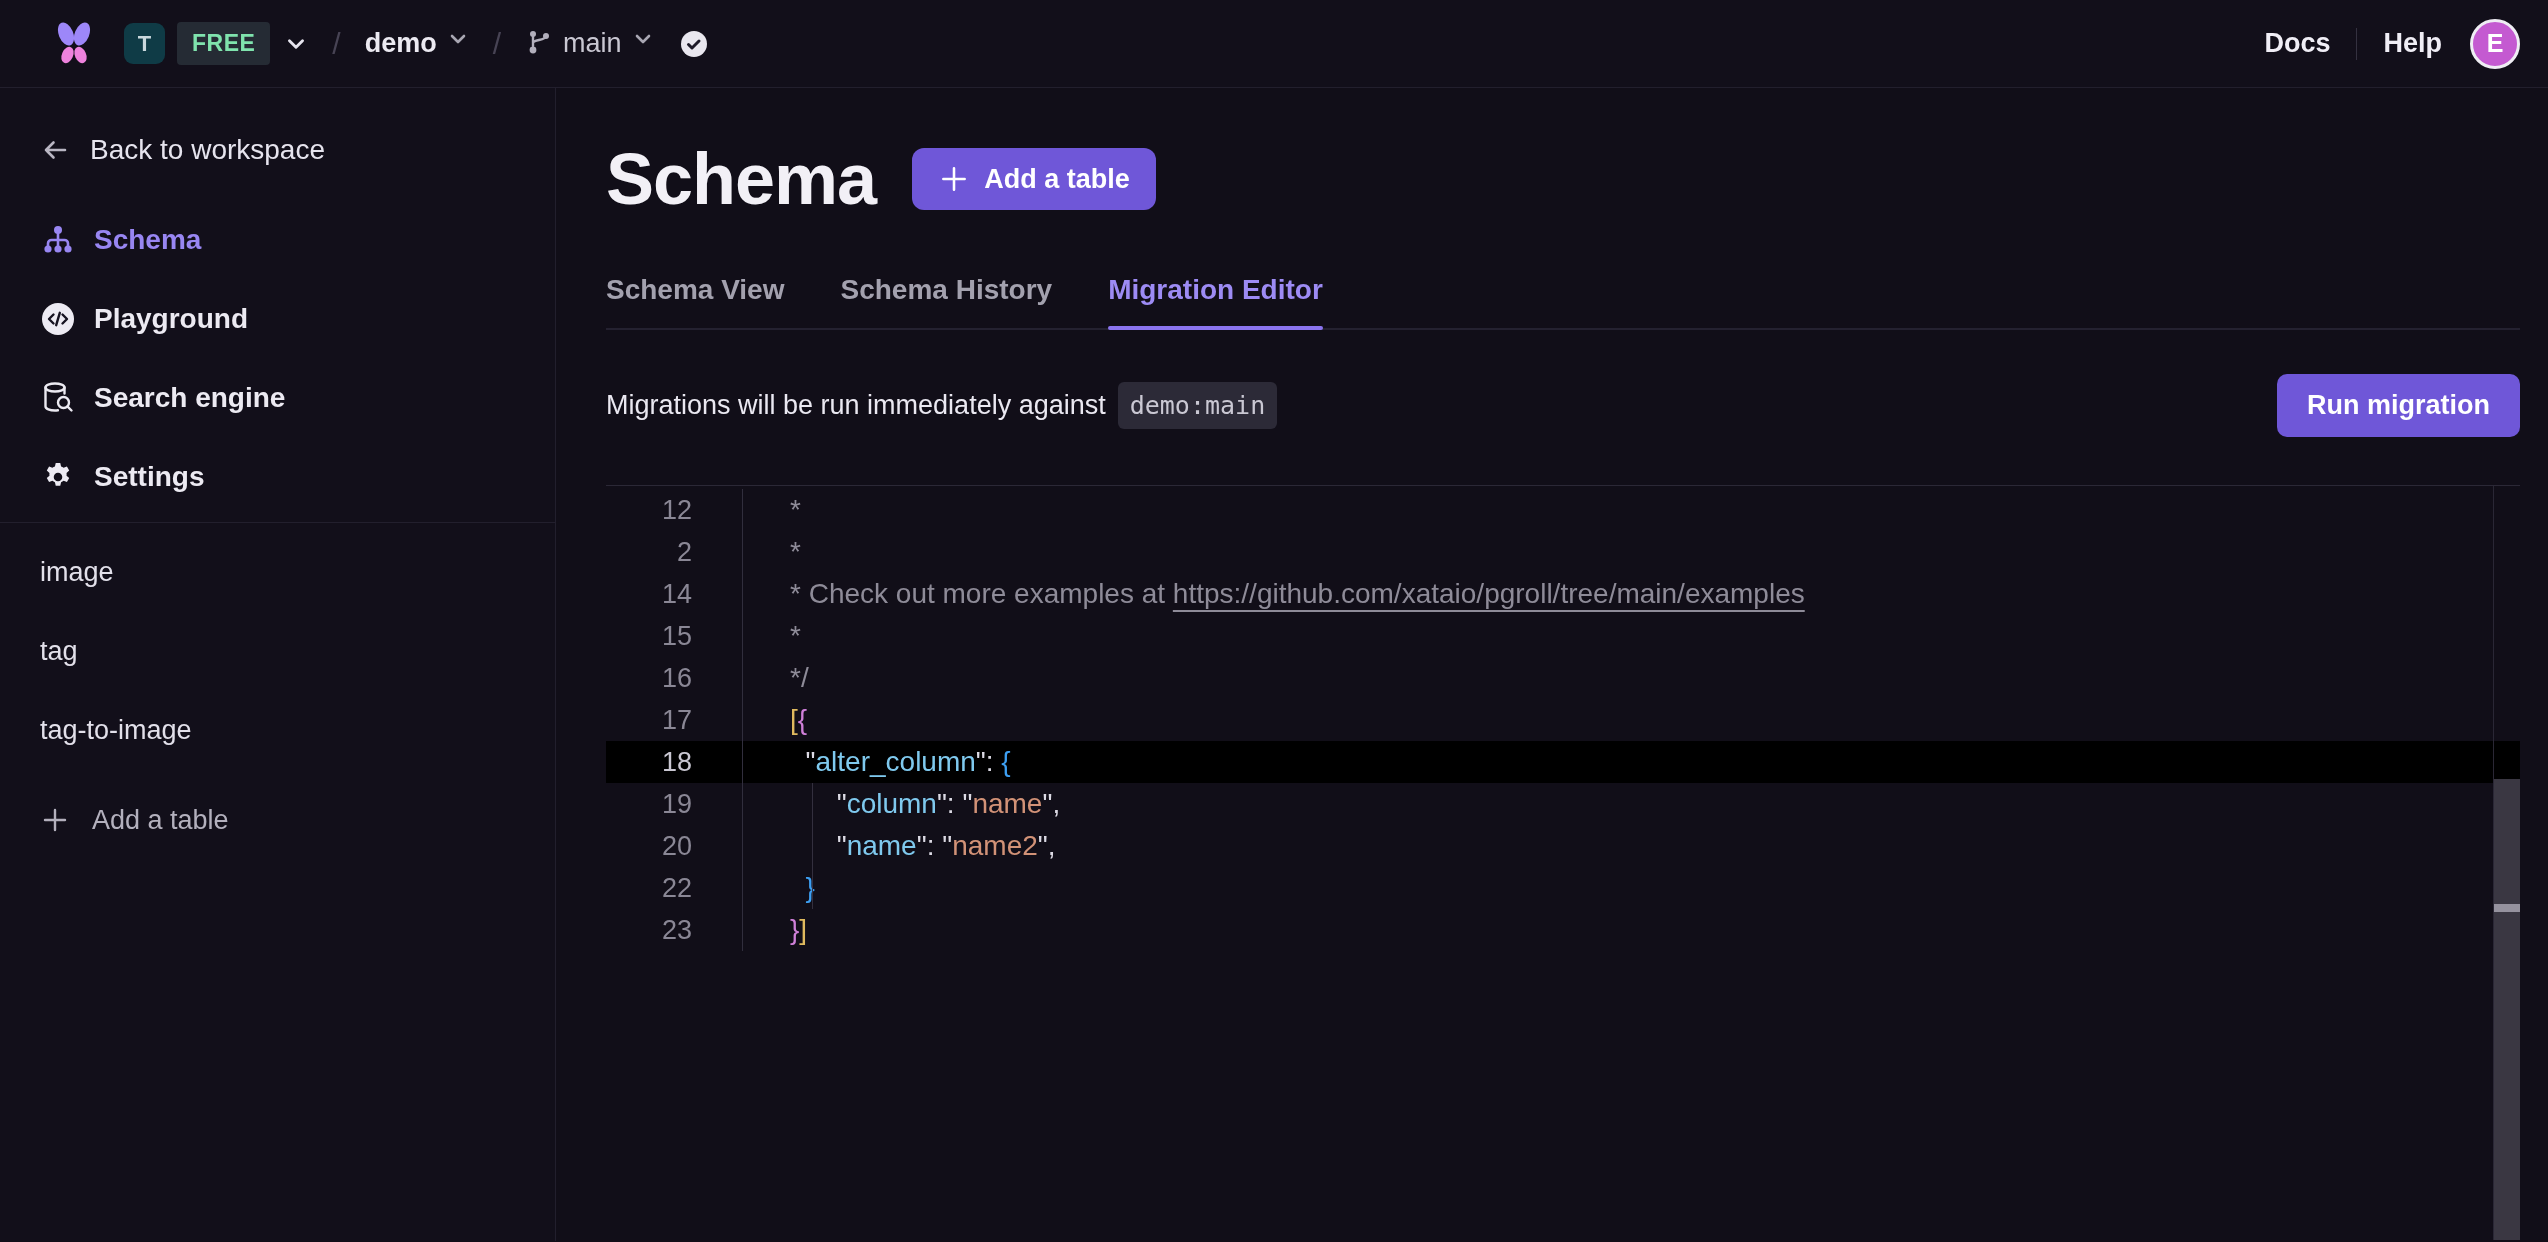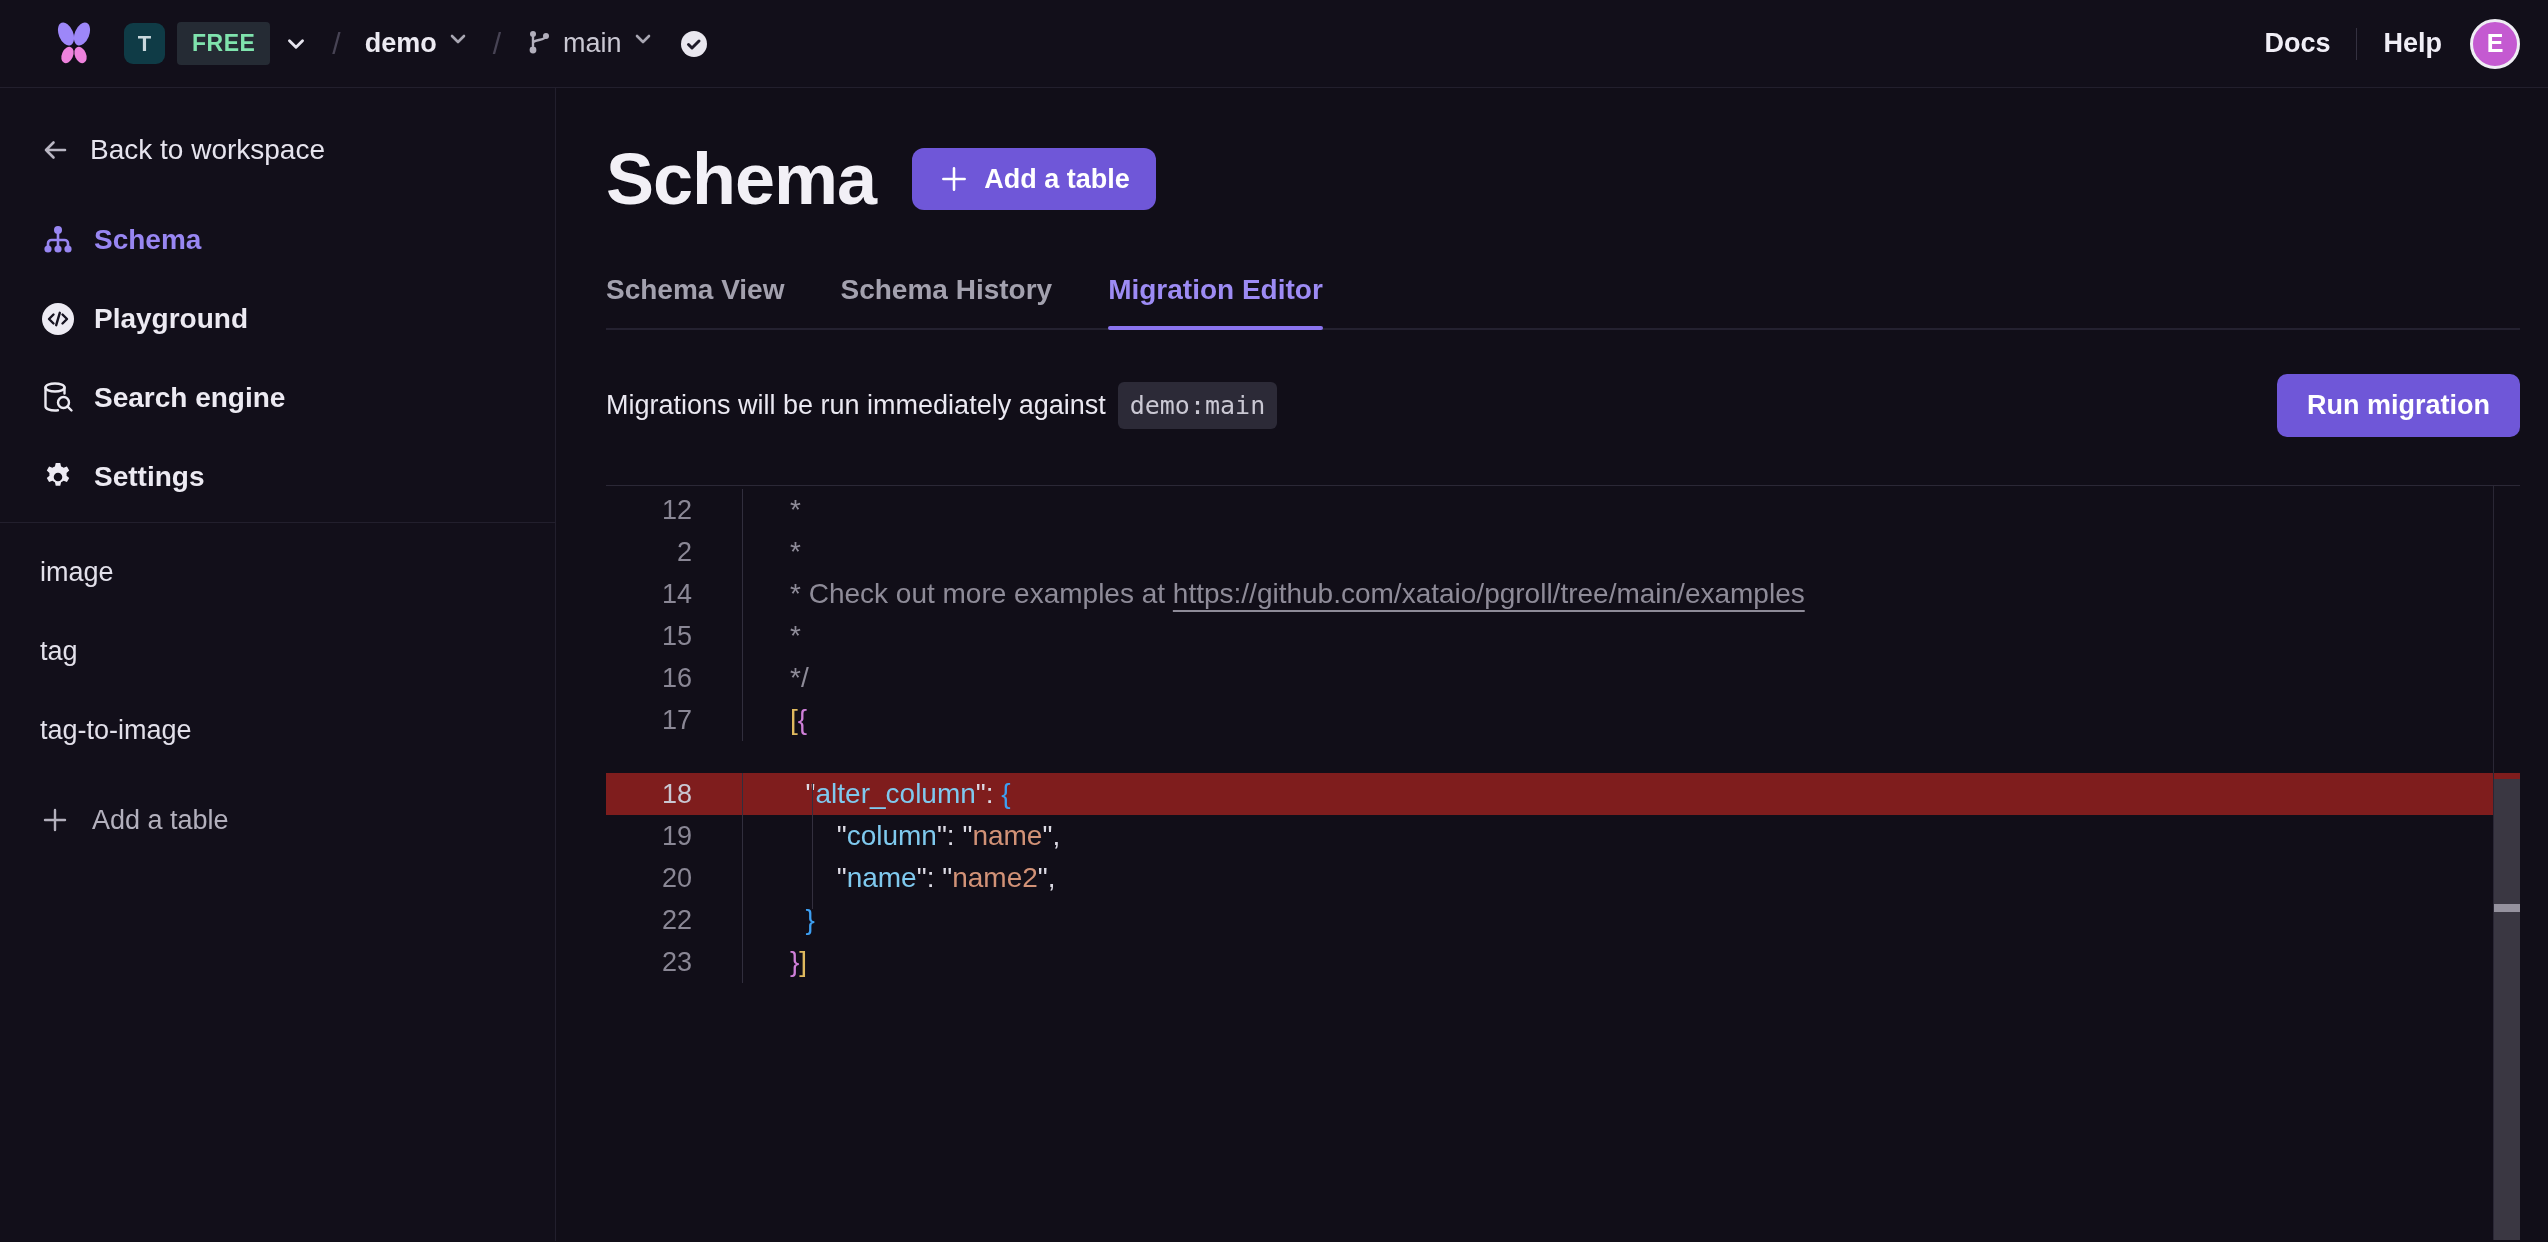--- a/index.html
+++ b/index.html
@@ -65,21 +65,21 @@
   .info-text { font-size:27px; color:#eae8f1; display:flex; align-items:center; gap:12px; }
   .chip { font-family:"DejaVu Sans Mono","Liberation Mono",monospace; font-size:25px;
           background:#2c2a37; color:#cac8d3; padding:9px 12px; border-radius:6px; }
   .run-btn { height:63px; padding:0 30px; border-radius:10px; }
 
   
   .editor { margin-top:48px; position:relative; border-top:1px solid #2b2836; height:755px; }
   .rows { padding-top:3px; }
   .code-row { display:flex; height:42px; line-height:42px;
               font-family:Liberation Sans, sans-serif; font-size:28px;gap:13px; }
-  .code-row.active { background:#7f1d1d;margin-top:32px; }
+  .code-row.active { background:#000000; }
   .gutter { width:137px; flex:none; text-align:right; padding-right:50px; color:#8a8795;
             border-right:1px solid #312e3d; font-size:27px; }
   .code-row.active .gutter { color:#c9c7d2; }
   .codeline { padding-left:34px; white-space:pre; color:#e6e4ee; }
   .tk-cm { color:#8e8b98; }
   .tk-lk { color:#8e8b98; text-decoration:underline; text-underline-offset:7px; }
   .tk-key { color:#7fc9ee; }
   .tk-str { color:#d29277; }
   .tk-pt  { color:#dcdae4; }
   .tk-bg  { color:#dfb95e; }

